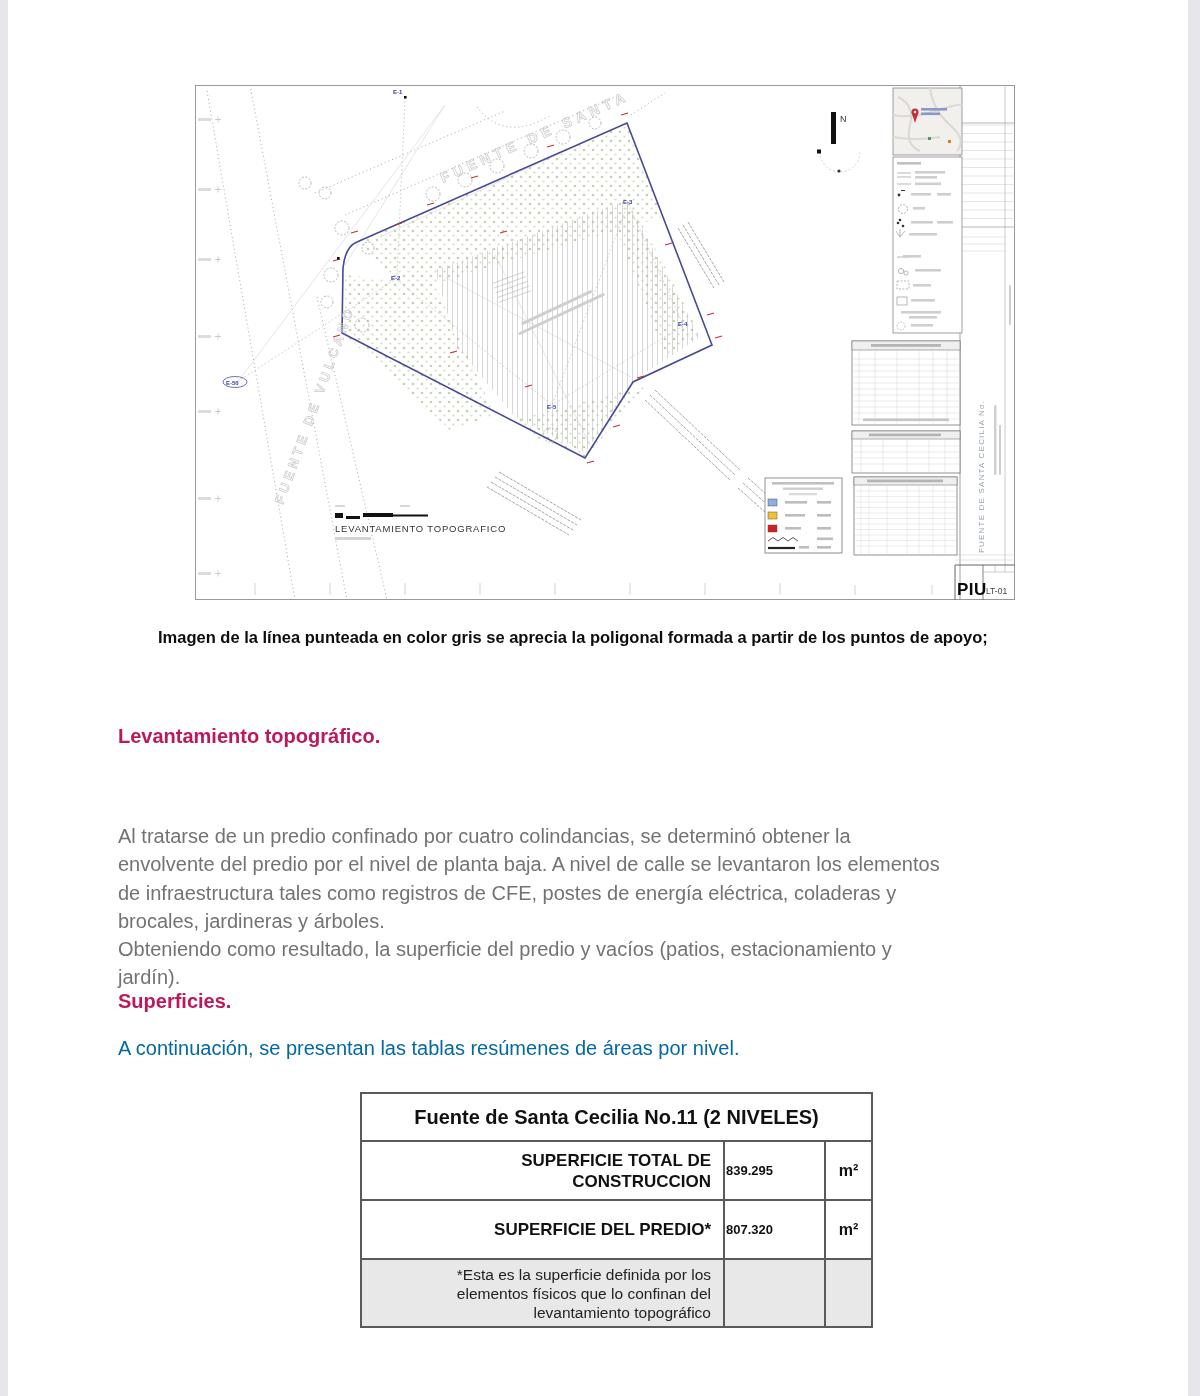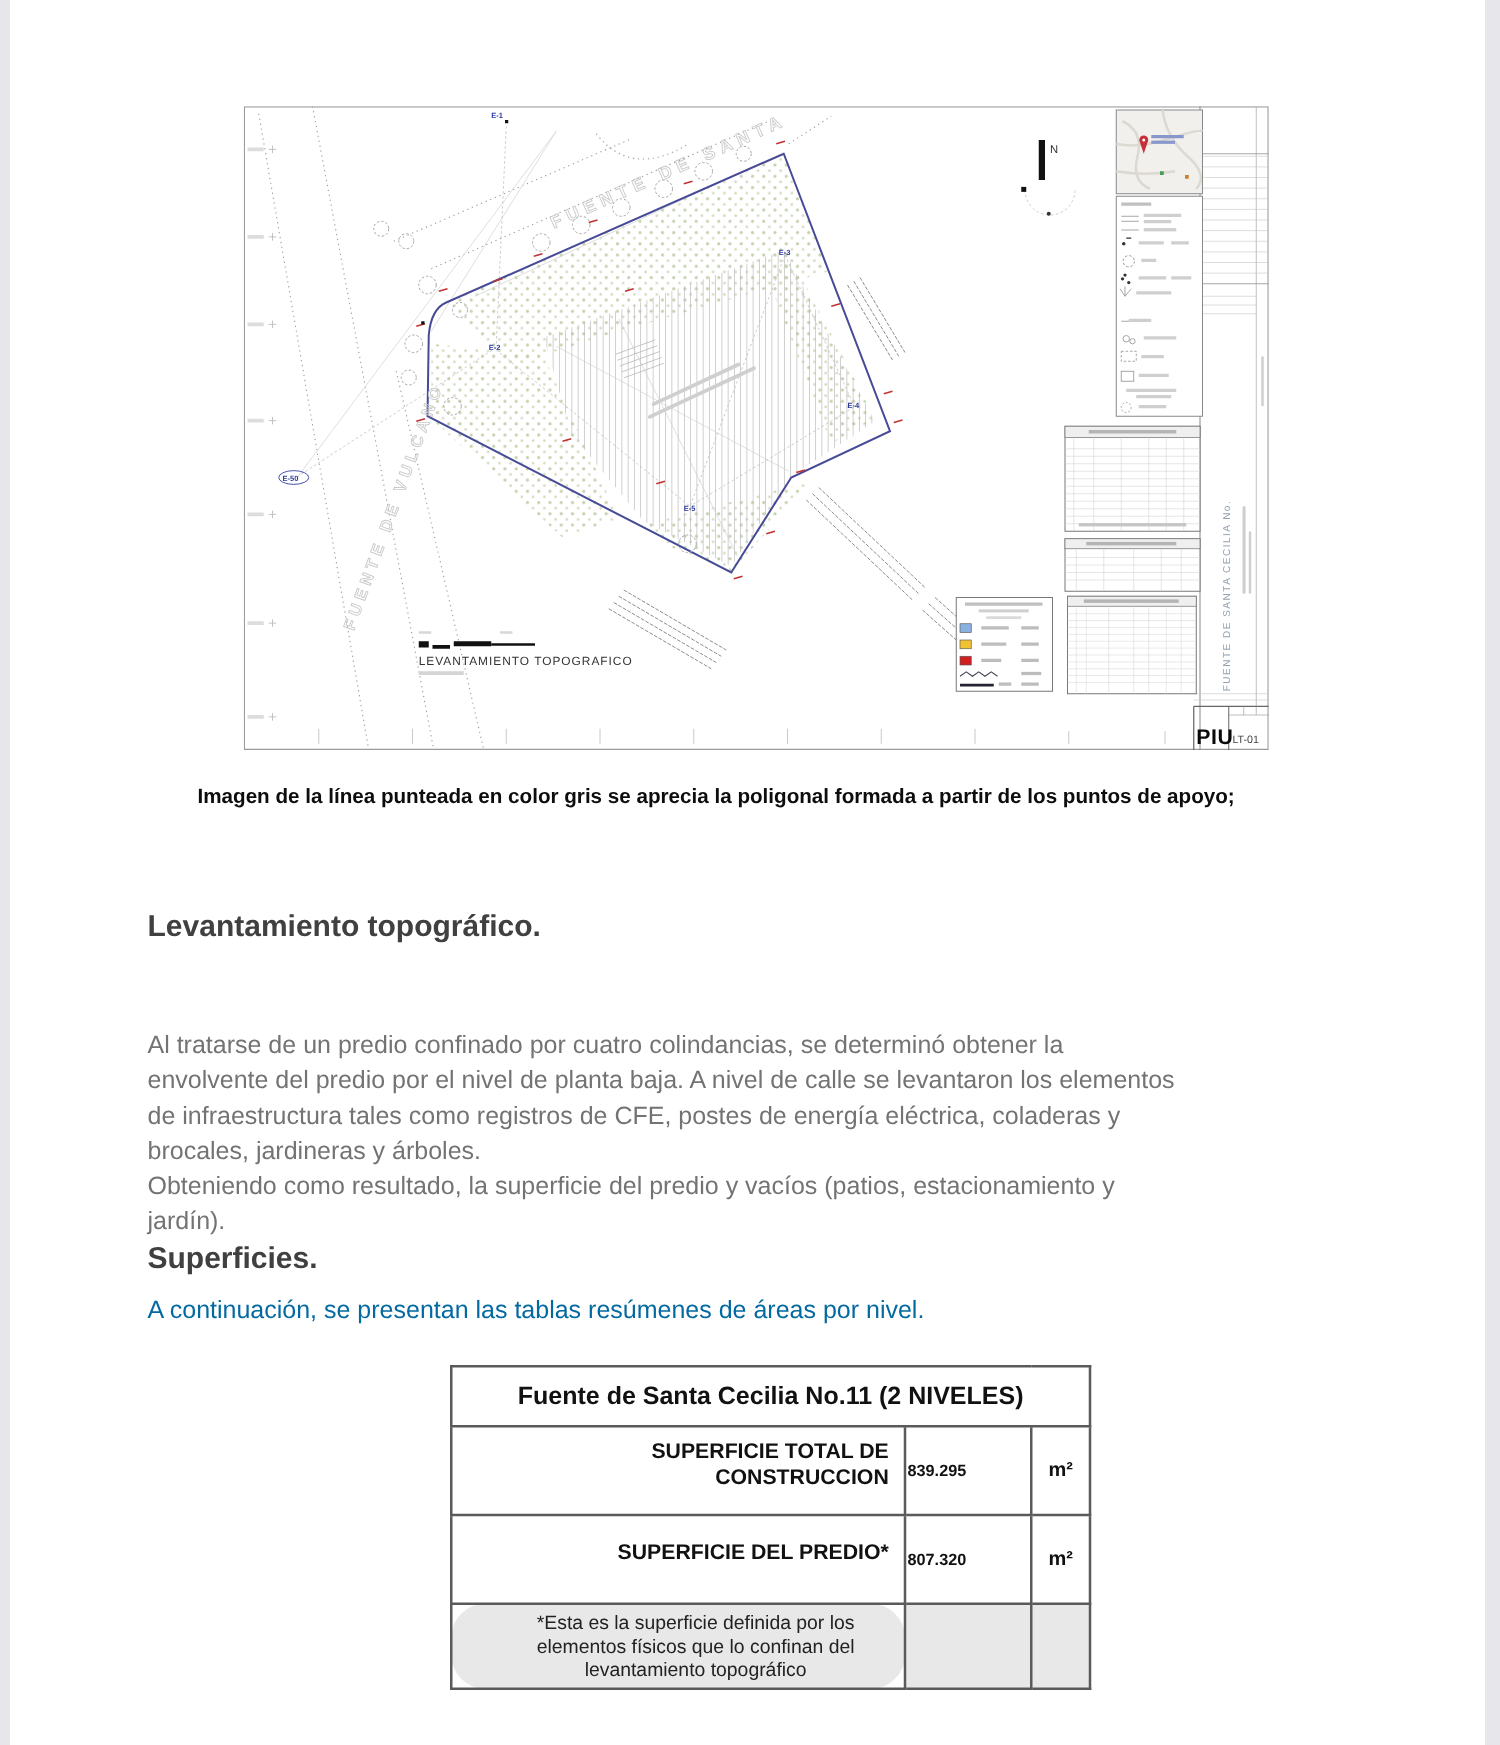--- a/index.html
+++ b/index.html
@@ -2,33 +2,33 @@
 <html><head>
 <meta charset="utf-8">
 <style>
   html,body{margin:0;padding:0;background:#fff;}
   body{width:1200px;height:1396px;position:relative;font-family:"Liberation Sans",sans-serif;color:#111;overflow:hidden;}
   .edge{position:absolute;top:0;height:1396px;background:#e7e7eb;}
   .edge.left{left:0;width:8px;}
   .edge.right{left:1188px;width:12px;}
   .figure-wrap{position:absolute;left:195px;top:85px;width:820px;height:515px;}
   .caption{position:absolute;left:118px;top:627px;width:900px;font-size:16.5px;font-weight:bold;line-height:21px;color:#0d0d0d;margin-left:40px;}
-  .h1{position:absolute;left:118px;font-size:24px;font-weight:bold;color:#404040;}
+  .h1{position:absolute;left:118px;font-size:20px;font-weight:bold;color:#be185d;}
   .h1.first{top:712px;}
   .h1.second{top:977px;}
   .bodytext{position:absolute;left:118px;top:822px;width:980px;font-size:20px;line-height:28.3px;color:#737373;}
   .intro{position:absolute;left:118px;top:1037px;width:980px;font-size:20px;color:#0369a1;}
   table.areas{position:absolute;left:360px;top:1092px;width:511px;border-collapse:collapse;table-layout:fixed;}
   table.areas td{border:2px solid #5a5a5a;vertical-align:middle;}
   td.t-title{height:44px;text-align:center;font-size:20px;font-weight:bold;border-radius:19px;}
-  td.t-label{height:49px;text-align:right;font-size:17px;font-weight:bold;padding:4px 12px 16px 78px;line-height:21px;}
+  td.t-label{height:49px;text-align:right;font-size:17px;font-weight:bold;padding:4px 12px 4px 78px;line-height:21px;}
   td.t-value{text-align:left;font-size:13px;font-weight:bold;}
   td.t-unit{text-align:center;font-size:16px;font-weight:bold;}
   tr.footrow td{background:#e8e8e8;}
-  td.t-foot{height:58px;text-align:center;font-size:15.5px;font-weight:normal;padding:4px 12px 4px 40px;line-height:19px;color:#222;border-radius:27px;}
+  td.t-foot{height:58px;text-align:right;font-size:15.5px;font-weight:normal;padding:4px 12px 4px 40px;line-height:19px;color:#222;}
 </style>
 </head>
 <body>
 
 <div class="edge left"></div>
 <div class="edge right"></div>
 
 <div class="figure-wrap">
 <svg width="820" height="515" viewBox="0 0 820 515">
   <defs>

